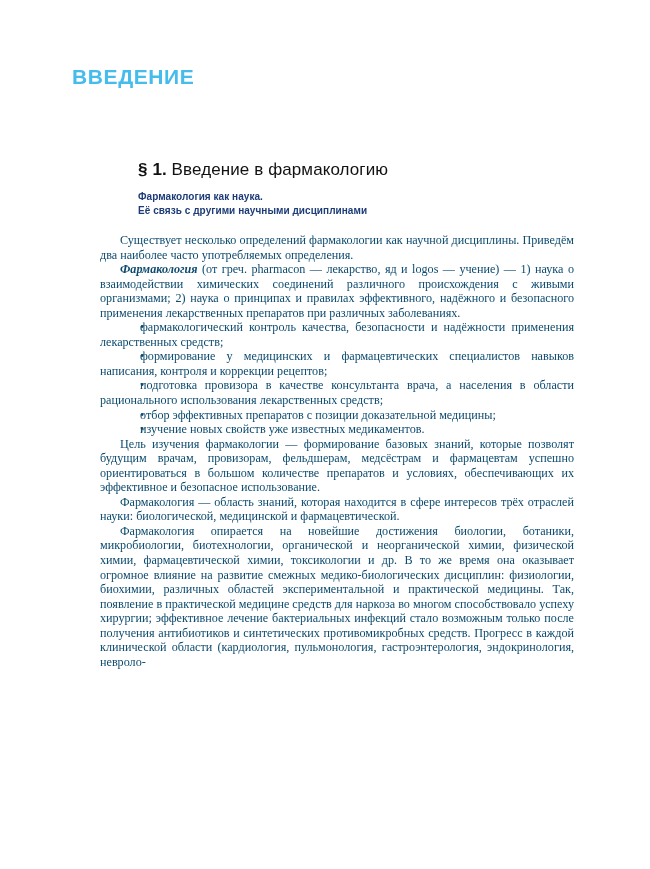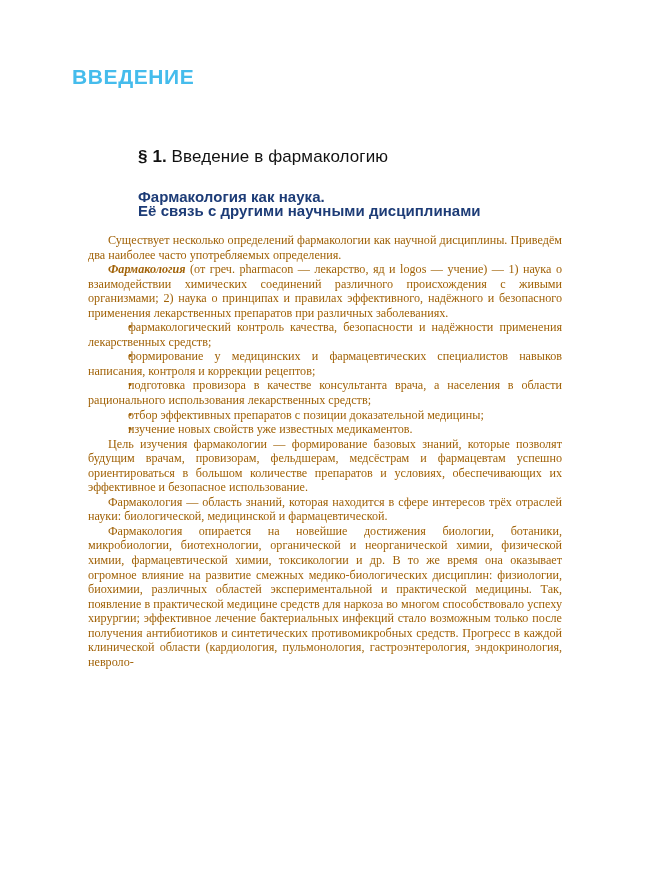--- a/index.html
+++ b/index.html
@@ -27,57 +27,57 @@
     letter-spacing: 0.6px;
     color: #45bcec;
     line-height: 1;
     white-space: nowrap;
   }
 
   
   .section-title {
     position: absolute;
     left: 138px;
-    top: 147px;
+    top: 160px;
     font-family: "Liberation Sans", "DejaVu Sans", sans-serif;
     font-size: 17px;
     font-weight: 400;
     color: #111111;
     line-height: 1.15;
     letter-spacing: 0.1px;
     white-space: nowrap;
   }
   .section-title .sect-num {
     font-weight: bold;
   }
 
   
   .subheading {
     position: absolute;
     left: 138px;
     top: 190px;
     font-family: "Liberation Sans", "DejaVu Sans", sans-serif;
     font-weight: bold;
-    font-size: 15px;
+    font-size: 10px;
     color: #1d3c77;
     line-height: 14.3px;
     letter-spacing: 0.05px;
   }
   .subheading div { white-space: nowrap; }
 
   
   .body-block {
     position: absolute;
-    left: 88px;
+    left: 100px;
     top: 233px;
     width: 474px;
     font-family: "Liberation Serif", "DejaVu Serif", serif;
     font-size: 12.15px;
     line-height: 14.55px;
-    color: #a16207;
+    color: #0c4a6e;
     text-align: justify;
     text-justify: inter-word;
     -webkit-hyphens: none;
     hyphens: none;
   }
   .body-block p {
     margin: 0;
     text-indent: 20px;
     text-align: justify;
   }

